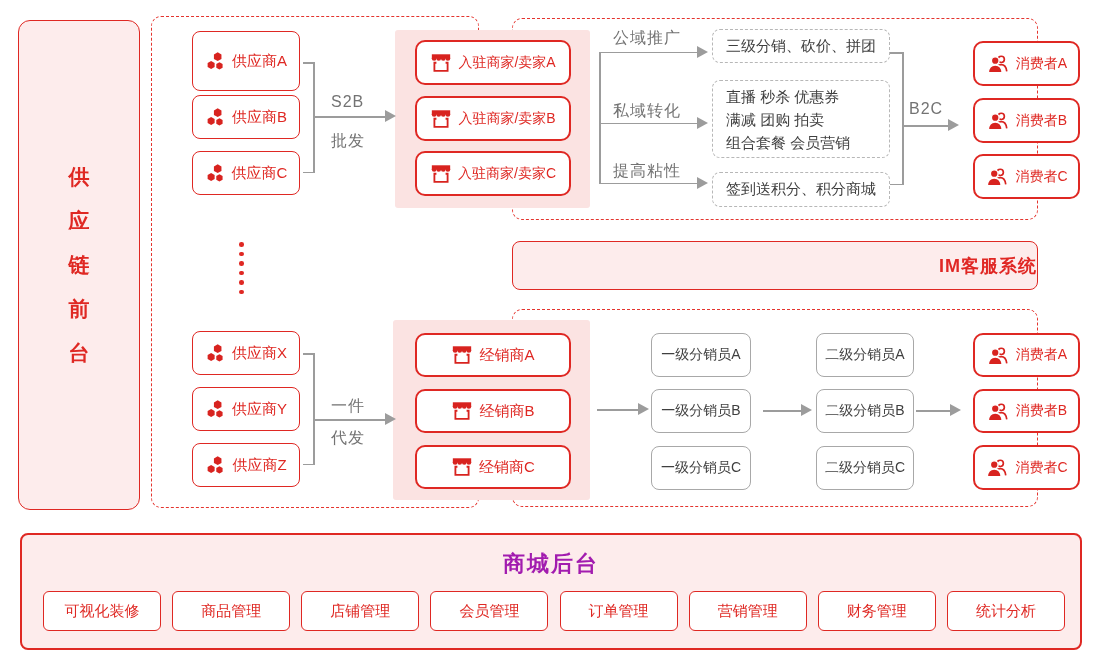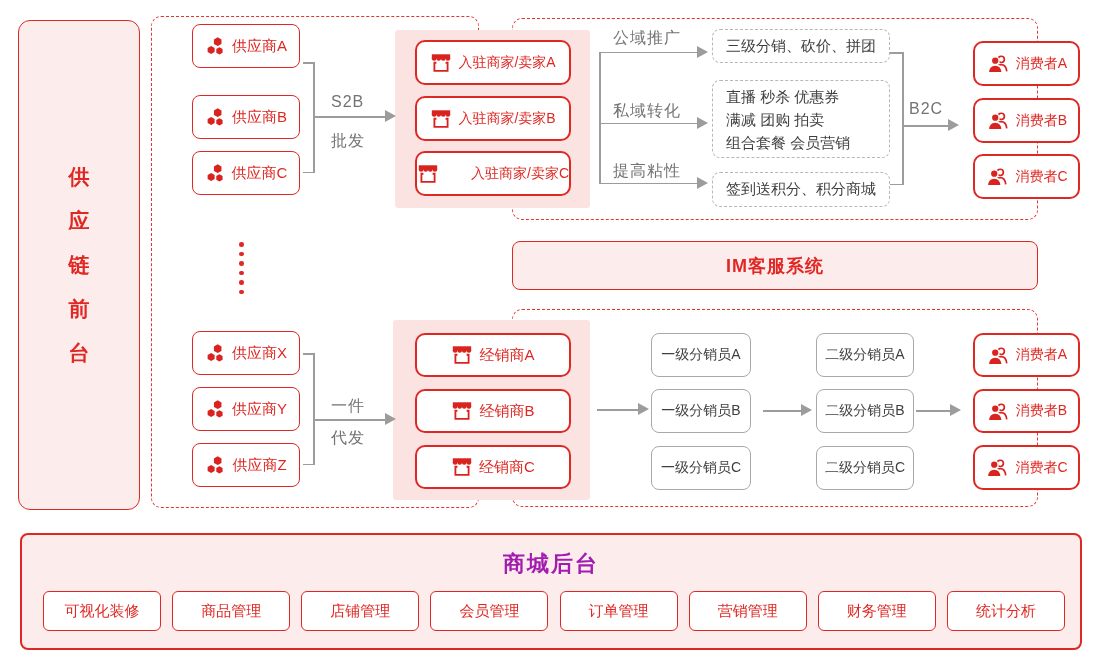--- a/index.html
+++ b/index.html
@@ -33,21 +33,21 @@
          border-bottom:6.5px solid transparent;border-left:11px solid #9c9c9c;}
   .glabel{color:#737373;font-size:16px;white-space:nowrap;letter-spacing:1px;}
   
   .side-title{display:flex;flex-direction:column;align-items:center;justify-content:center;
         gap:16px;color:#df2823;font-size:21px;font-weight:bold;}
   
   .dotcol{display:flex;flex-direction:column;gap:5px;align-items:center;}
   .dotcol i{width:4.5px;height:4.5px;border-radius:50%;background:#df2823;display:block;}
   
   .im-bar{background:#fdecec;border:1.5px solid #df2823;border-radius:8px;
-          display:flex;align-items:center;justify-content:center;
+          display:flex;align-items:center;justify-content:flex-end;
           color:#e02724;font-size:18px;font-weight:600;letter-spacing:1px;}
   
   .backend{background:#fdecec;border:2px solid #df2823;border-radius:8px;}
   .backend-title{color:#a21caf;font-size:22px;font-weight:bold;text-align:center;
           letter-spacing:2px;}
   .mod-row{display:flex;justify-content:space-between;}
   .mod-btn{width:116px;height:38px;background:#fff;border:1.5px solid #df2823;
           border-radius:6px;color:#df2823;font-size:15px;display:flex;
           align-items:center;justify-content:center;white-space:nowrap;}
   .icon{color:#d8231f;flex:0 0 auto;display:block;}
@@ -64,21 +64,21 @@
   <span>供</span>
   <span>应</span>
   <span>链</span>
   <span>前</span>
   <span>台</span>
 </div>
 
 <div class="abs pink-block" style="left:395px;top:30px;width:195px;height:178px;"></div>
 <div class="abs pink-block" style="left:393px;top:320px;width:197px;height:180px;"></div>
 
-<div class="abs node" style="left:192px;top:24px;width:108px;height:44px;">
+<div class="abs node" style="left:192px;top:31px;width:108px;height:60px;">
   <svg class="icon" width="21" height="21" viewBox="0 0 24 24" fill="currentColor">
       <polygon points="18.8,9 14.5,11.5 10.2,9 10.2,4 14.5,1.5 18.8,4"></polygon>
       <polygon points="11,18.3 7,20.6 3,18.3 3,13.7 7,11.4 11,13.7"></polygon>
       <polygon points="20.1,19.1 16.5,21.2 12.9,19.1 12.9,14.9 16.5,12.8 20.1,14.9"></polygon>
     </svg>
   <span class="lbl">供应商A</span>
 </div>
 <div class="abs node" style="left:192px;top:95px;width:108px;height:44px;">
   <svg class="icon" width="21" height="21" viewBox="0 0 24 24" fill="currentColor">
       <polygon points="18.8,9 14.5,11.5 10.2,9 10.2,4 14.5,1.5 18.8,4"></polygon>
@@ -119,21 +119,21 @@
   <svg class="icon" width="22" height="22" viewBox="0 0 24 24">
       <rect x="2" y="2.5" width="20" height="4.5" fill="currentColor"></rect>
       <circle cx="4.5" cy="7" r="2.6" fill="currentColor"></circle>
       <circle cx="9.5" cy="7" r="2.6" fill="currentColor"></circle>
       <circle cx="14.5" cy="7" r="2.6" fill="currentColor"></circle>
       <circle cx="19.5" cy="7" r="2.6" fill="currentColor"></circle>
       <path d="M7,11.7 H4.8 V20.5 H19.2 V11.7 H17" fill="none" stroke="currentColor" stroke-width="2"></path>
     </svg>
   <span class="lbl">入驻商家/卖家B</span>
 </div>
-<div class="abs node thick" style="left:415px;top:151px;width:156px;height:45px;font-size:14px;justify-content:space-between;">
+<div class="abs node thick" style="left:415px;top:151px;width:156px;height:45px;font-size:14px;">
   <svg class="icon" width="22" height="22" viewBox="0 0 24 24">
       <rect x="2" y="2.5" width="20" height="4.5" fill="currentColor"></rect>
       <circle cx="4.5" cy="7" r="2.6" fill="currentColor"></circle>
       <circle cx="9.5" cy="7" r="2.6" fill="currentColor"></circle>
       <circle cx="14.5" cy="7" r="2.6" fill="currentColor"></circle>
       <circle cx="19.5" cy="7" r="2.6" fill="currentColor"></circle>
       <path d="M7,11.7 H4.8 V20.5 H19.2 V11.7 H17" fill="none" stroke="currentColor" stroke-width="2"></path>
     </svg>
   <span class="lbl">入驻商家/卖家C</span>
 </div>

